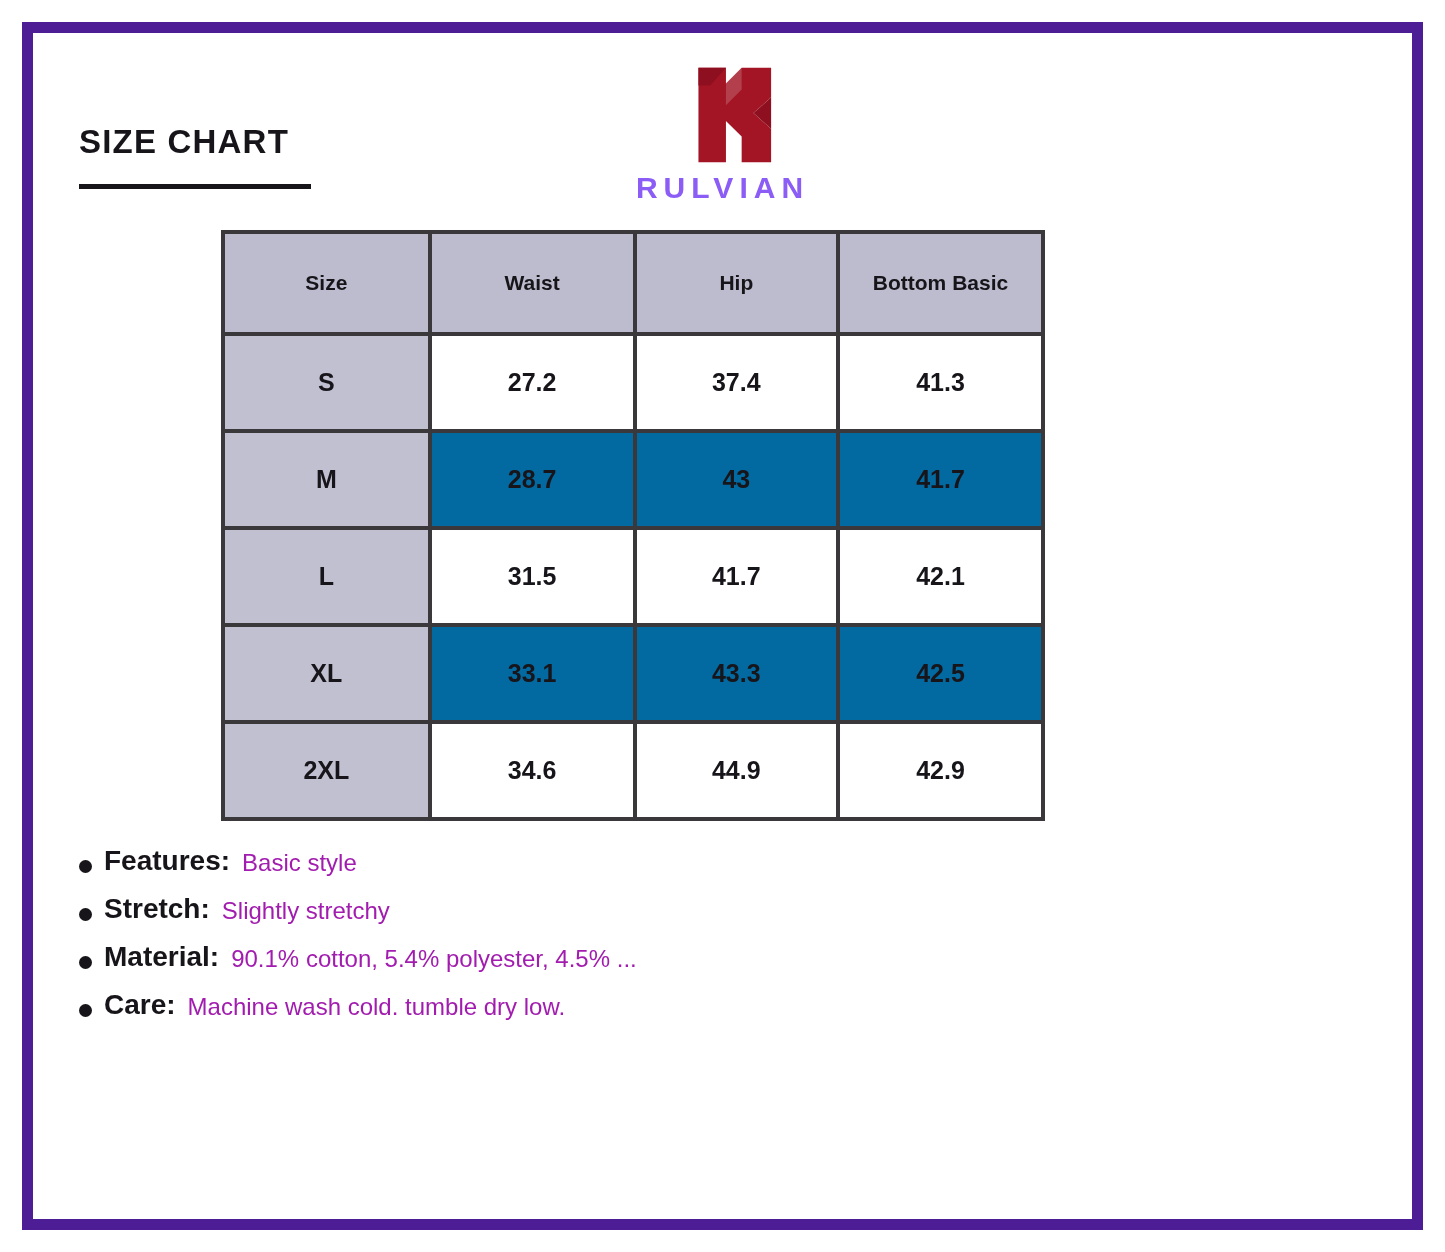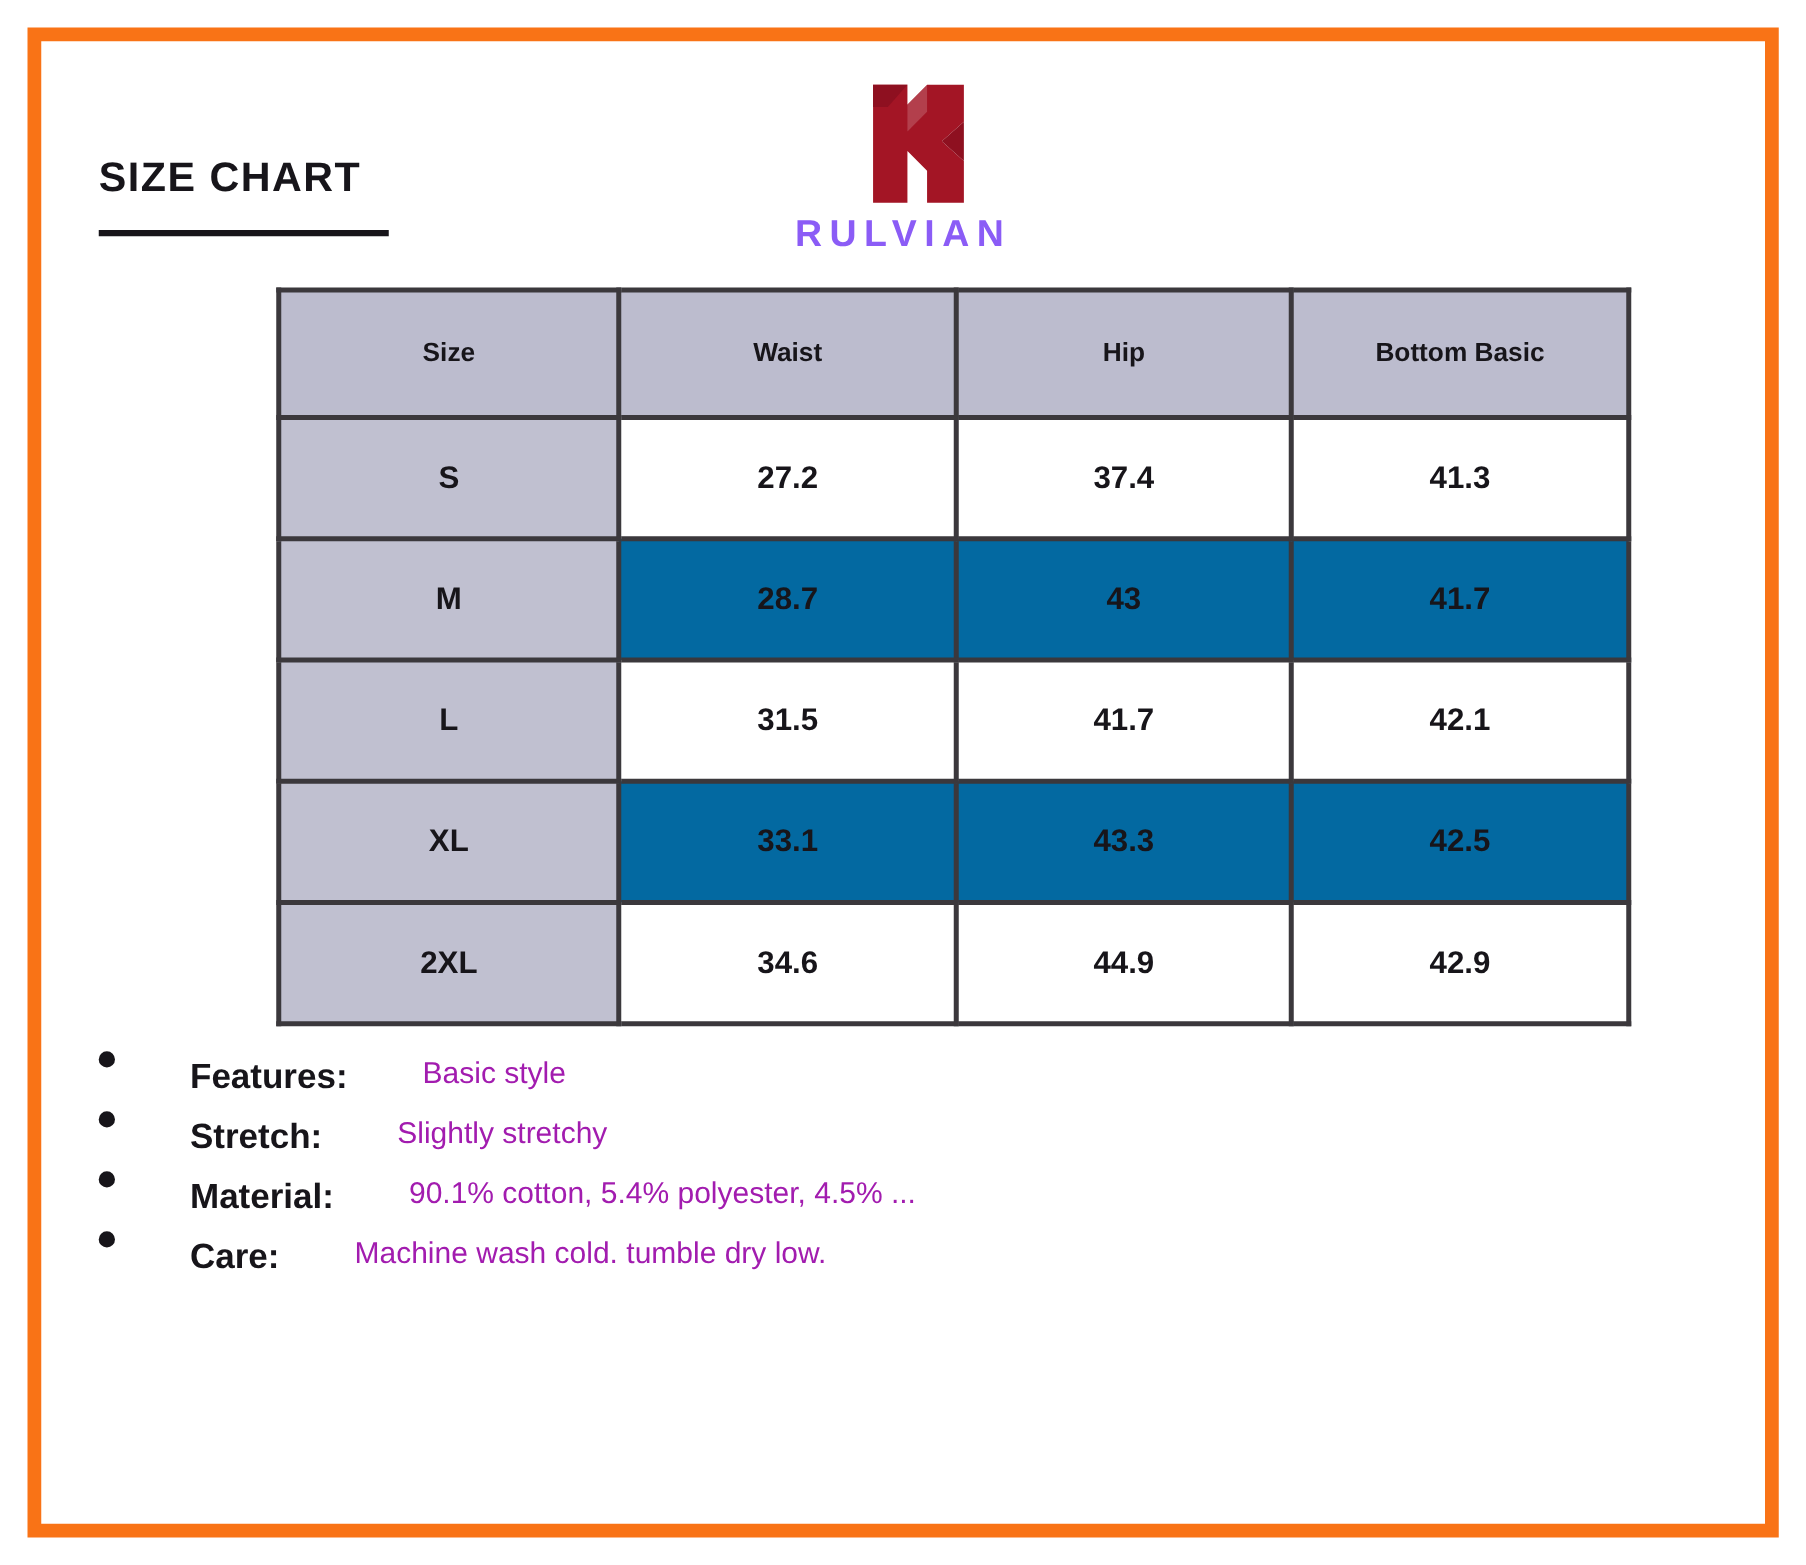--- a/index.html
+++ b/index.html
@@ -16,21 +16,21 @@
     height: 1252px;
     box-sizing: border-box;
     background: #ffffff;
     padding: 22px;
   }
   .frame {
     position: relative;
     width: 100%;
     height: 100%;
     box-sizing: border-box;
-    border: 11px solid #f97316;
+    border: 11px solid #4c1d95;
     background: #ffffff;
   }
   .inner {
     position: relative;
     width: 100%;
     height: 100%;
     box-sizing: border-box;
   }
 
   
@@ -75,21 +75,21 @@
     letter-spacing: 6px;
     color: #8b5cf6;
     line-height: 1;
   }
 
   
   .table-wrap {
     position: absolute;
     left: 188px;
     top: 197px;
-    width: 1084px;
+    width: 824px;
   }
   table.size-table {
     border-collapse: collapse;
     width: 100%;
     table-layout: fixed;
   }
   table.size-table col.c-size   { width: 25.2%; }
   table.size-table col.c-waist  { width: 25.0%; }
   table.size-table col.c-hip    { width: 24.8%; }
   table.size-table col.c-len    { width: 25.0%; }
@@ -125,23 +125,22 @@
 
   
   .details {
     position: absolute;
     left: 46px;
     top: 812px;
     width: 1200px;
   }
   .detail-row {
     display: flex;
-    align-items: flex-start;
+    align-items: flex-end;
     margin-bottom: 16px;
-    gap: 48px;
   }
   .bullet {
     width: 13px;
     height: 13px;
     border-radius: 50%;
     background: #17151a;
     margin-right: 12px;
     flex: 0 0 auto;
     position: relative;
     top: -4px;

